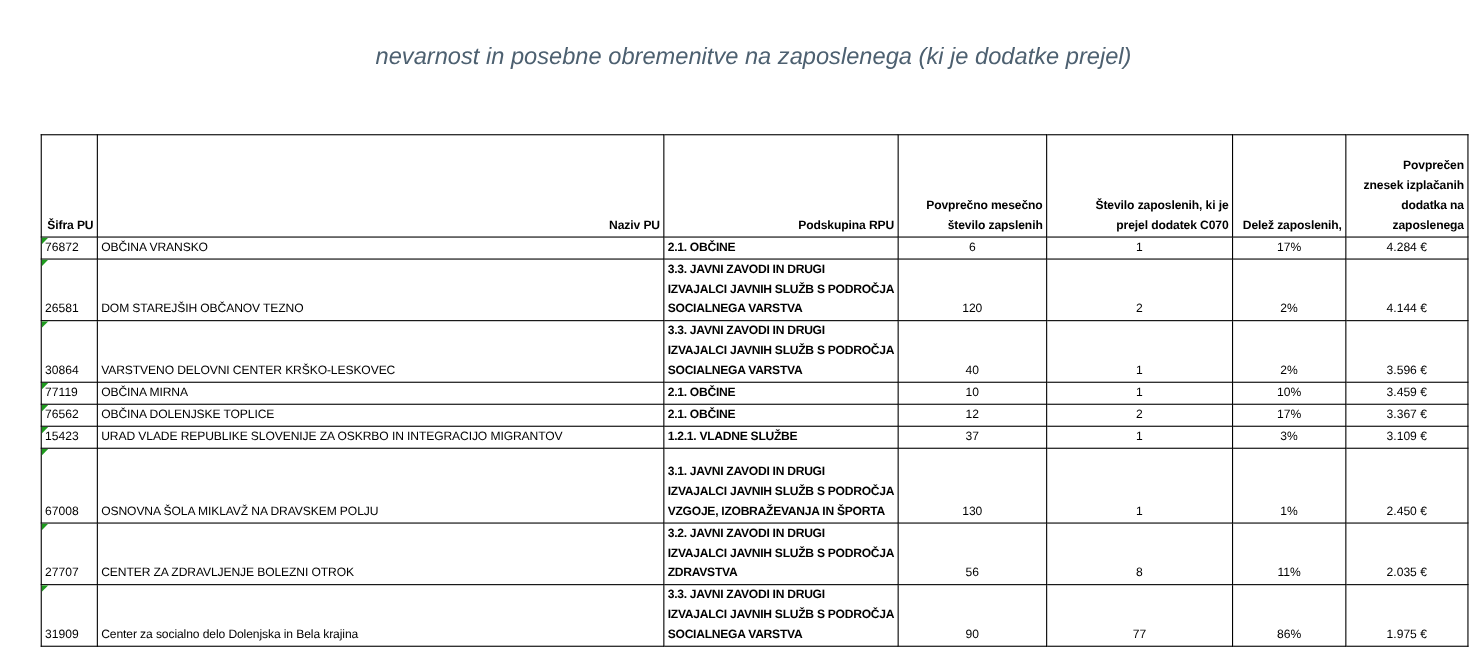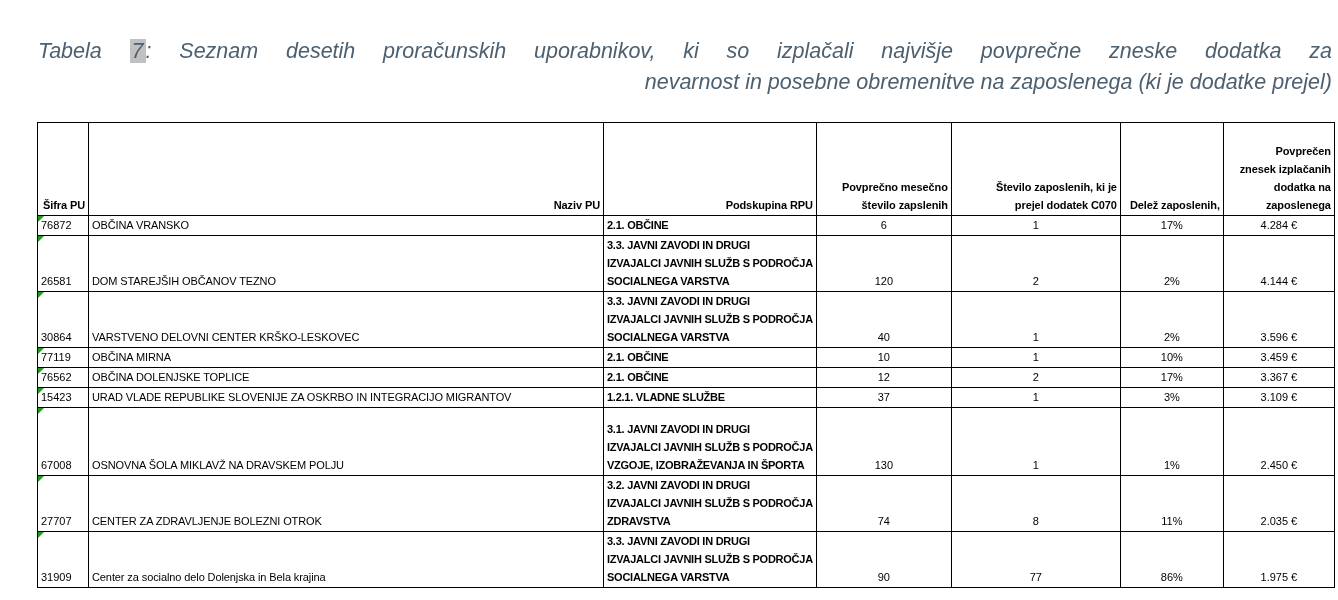--- a/index.html
+++ b/index.html
@@ -16,21 +16,21 @@
     position: absolute;
     left: 38px;
     top: 36px;
     width: 1294px;
     font-style: italic;
     font-size: 21.5px;
     line-height: 31px;
     color: var(--title-color, #4d6070);
   }
   .caption-line1 { text-align: justify; text-align-last: justify; }
-  .caption-line2 { text-align: right; }
+  .caption-line2 { text-align: center; }
   .hl {
     background: var(--highlight-color, #c1c1c1);
     padding: 0 2px;
   }
   
   table.report {
     position: absolute;
     left: 37px;
     top: 122px;
     border-collapse: collapse;
@@ -65,21 +65,20 @@
     border-top: 6px solid var(--indicator-color, #1e9b1e);
     border-right: 6px solid transparent;
   }
 </style>
 </head>
 <body>
 
 <div class="page">
 
   <div class="caption">
-    <div class="caption-line1"><span>Tabela </span><span class="hl">7</span><span>: Seznam desetih proračunskih uporabnikov, ki so izplačali najvišje povprečne zneske dodatka za</span></div>
     <div class="caption-line2">nevarnost in posebne obremenitve na zaposlenega (ki je dodatke prejel)</div>
   </div>
 
   <table class="report">
     <colgroup>
       <col style="width:51px">
       <col style="width:515px">
       <col style="width:212px">
       <col style="width:135px">
       <col style="width:169px">
@@ -158,21 +157,21 @@
           <td class="col-podskupina">3.1. JAVNI ZAVODI IN DRUGI<br>IZVAJALCI JAVNIH SLUŽB S PODROČJA<br>VZGOJE, IZOBRAŽEVANJA IN ŠPORTA</td>
           <td class="col-povprecno">130</td>
           <td class="col-stevilo">1</td>
           <td class="col-delez">1%</td>
           <td class="col-znesek">2.450 €</td>
         </tr>
         <tr style="height: 55px;">
           <td class="col-sifra">27707<span class="tri"></span></td>
           <td class="col-naziv">CENTER ZA ZDRAVLJENJE BOLEZNI OTROK</td>
           <td class="col-podskupina">3.2. JAVNI ZAVODI IN DRUGI<br>IZVAJALCI JAVNIH SLUŽB S PODROČJA<br>ZDRAVSTVA</td>
-          <td class="col-povprecno">74</td>
+          <td class="col-povprecno">56</td>
           <td class="col-stevilo">8</td>
           <td class="col-delez">11%</td>
           <td class="col-znesek">2.035 €</td>
         </tr>
         <tr style="height: 55px;">
           <td class="col-sifra">31909<span class="tri"></span></td>
           <td class="col-naziv">Center za socialno delo Dolenjska in Bela krajina</td>
           <td class="col-podskupina">3.3. JAVNI ZAVODI IN DRUGI<br>IZVAJALCI JAVNIH SLUŽB S PODROČJA<br>SOCIALNEGA VARSTVA</td>
           <td class="col-povprecno">90</td>
           <td class="col-stevilo">77</td>

